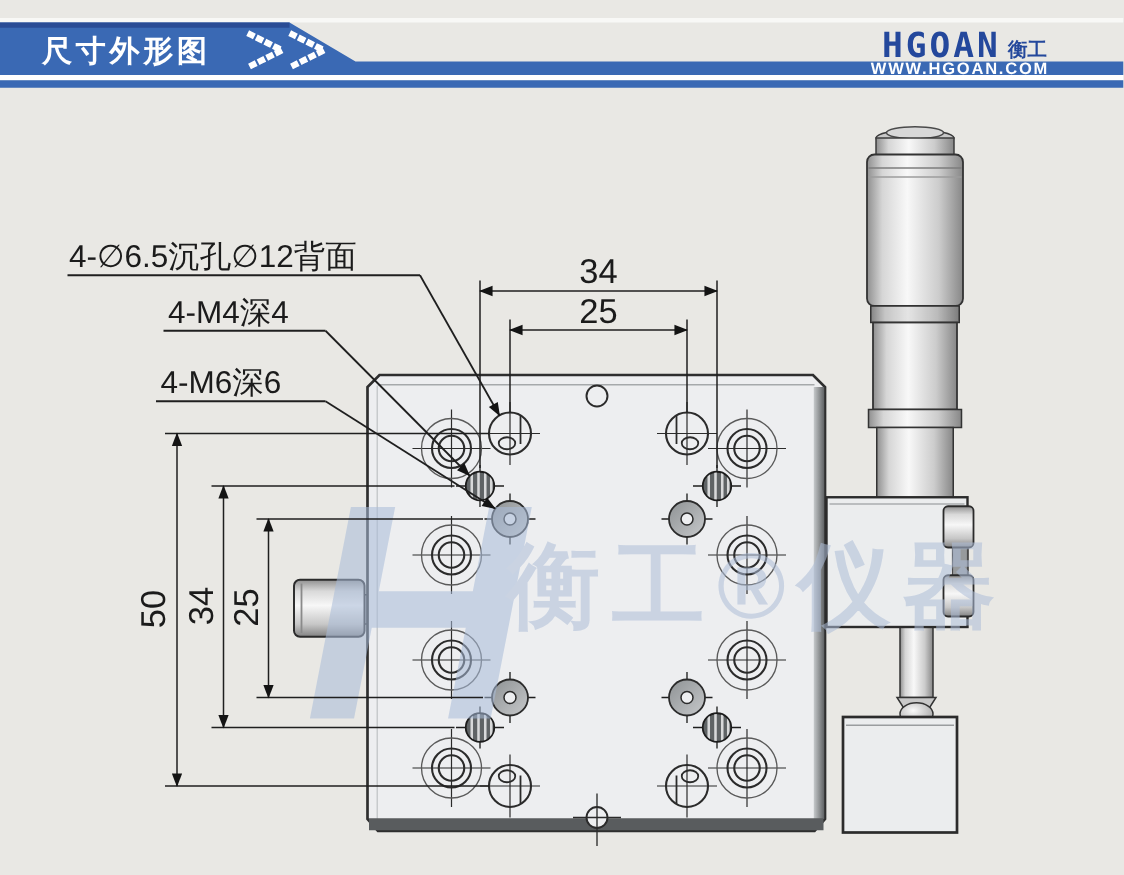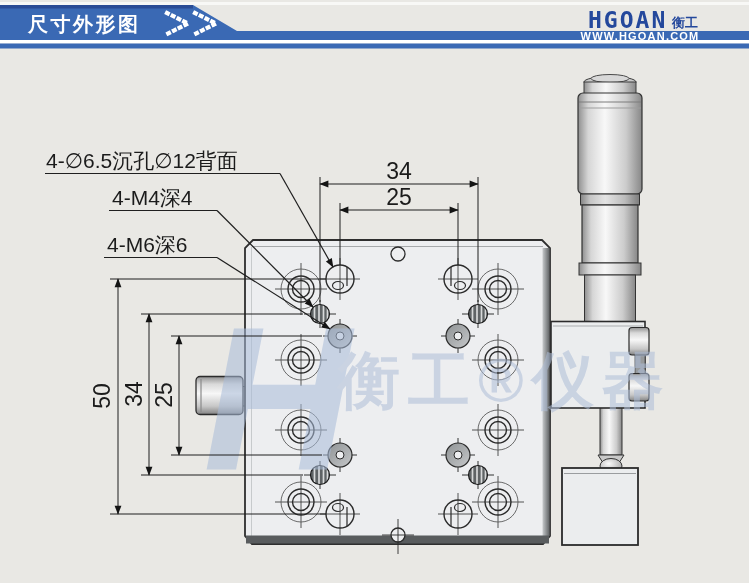--- a/index.html
+++ b/index.html
@@ -1,18 +1,18 @@
 <!DOCTYPE html>
 <html><head>
 <meta charset="utf-8">
 <style>
   html,body{margin:0;padding:0;}
   body{width:749px;height:583px;overflow:hidden;background:#e9e8e4;
        font-family:"Liberation Sans", sans-serif;}
-  #stage{position:absolute;left:0;top:2px;width:749px;height:444px;}
+  #stage{position:absolute;left:0;top:12px;width:749px;height:444px;}
   svg text{font-family:"Liberation Sans", sans-serif;}
   .logo-seg{font-family:"DejaVu Sans Mono", monospace;font-weight:bold;}
   .dim-num{font-size:23px;fill:#1b1b1b;}
   .lbl{font-size:21px;fill:#1b1b1b;}
   .wm{opacity:0.55;}
 </style>
 </head>
 <body>
 
 <div id="stage">

